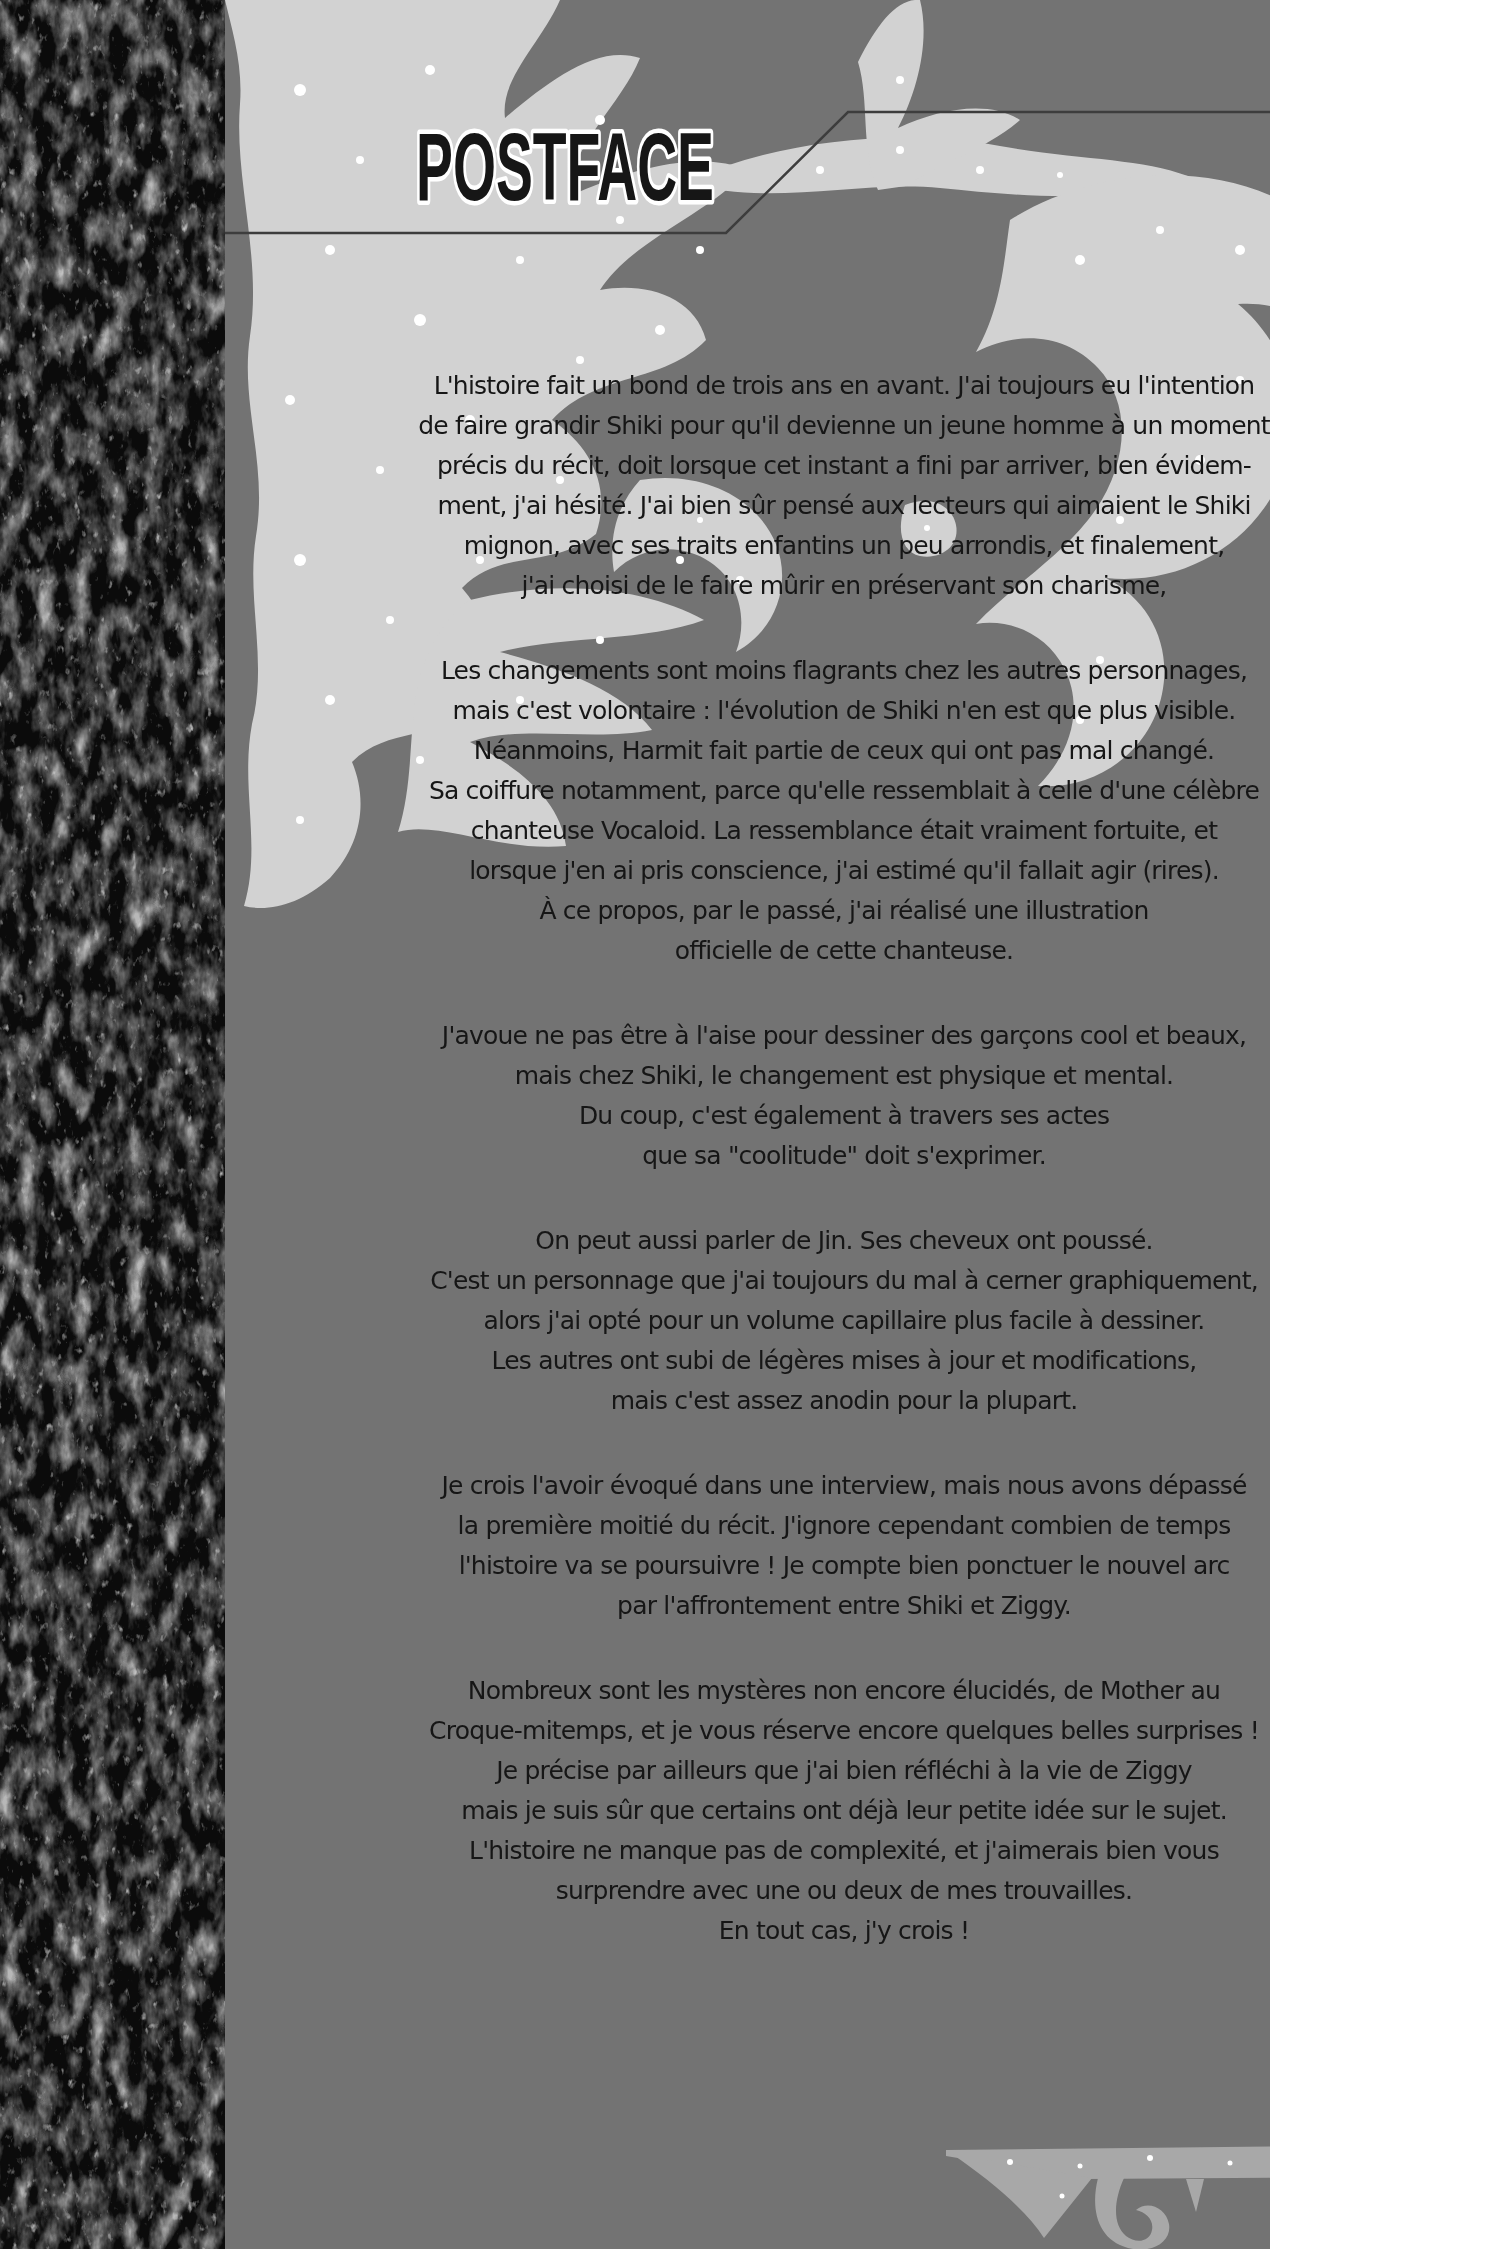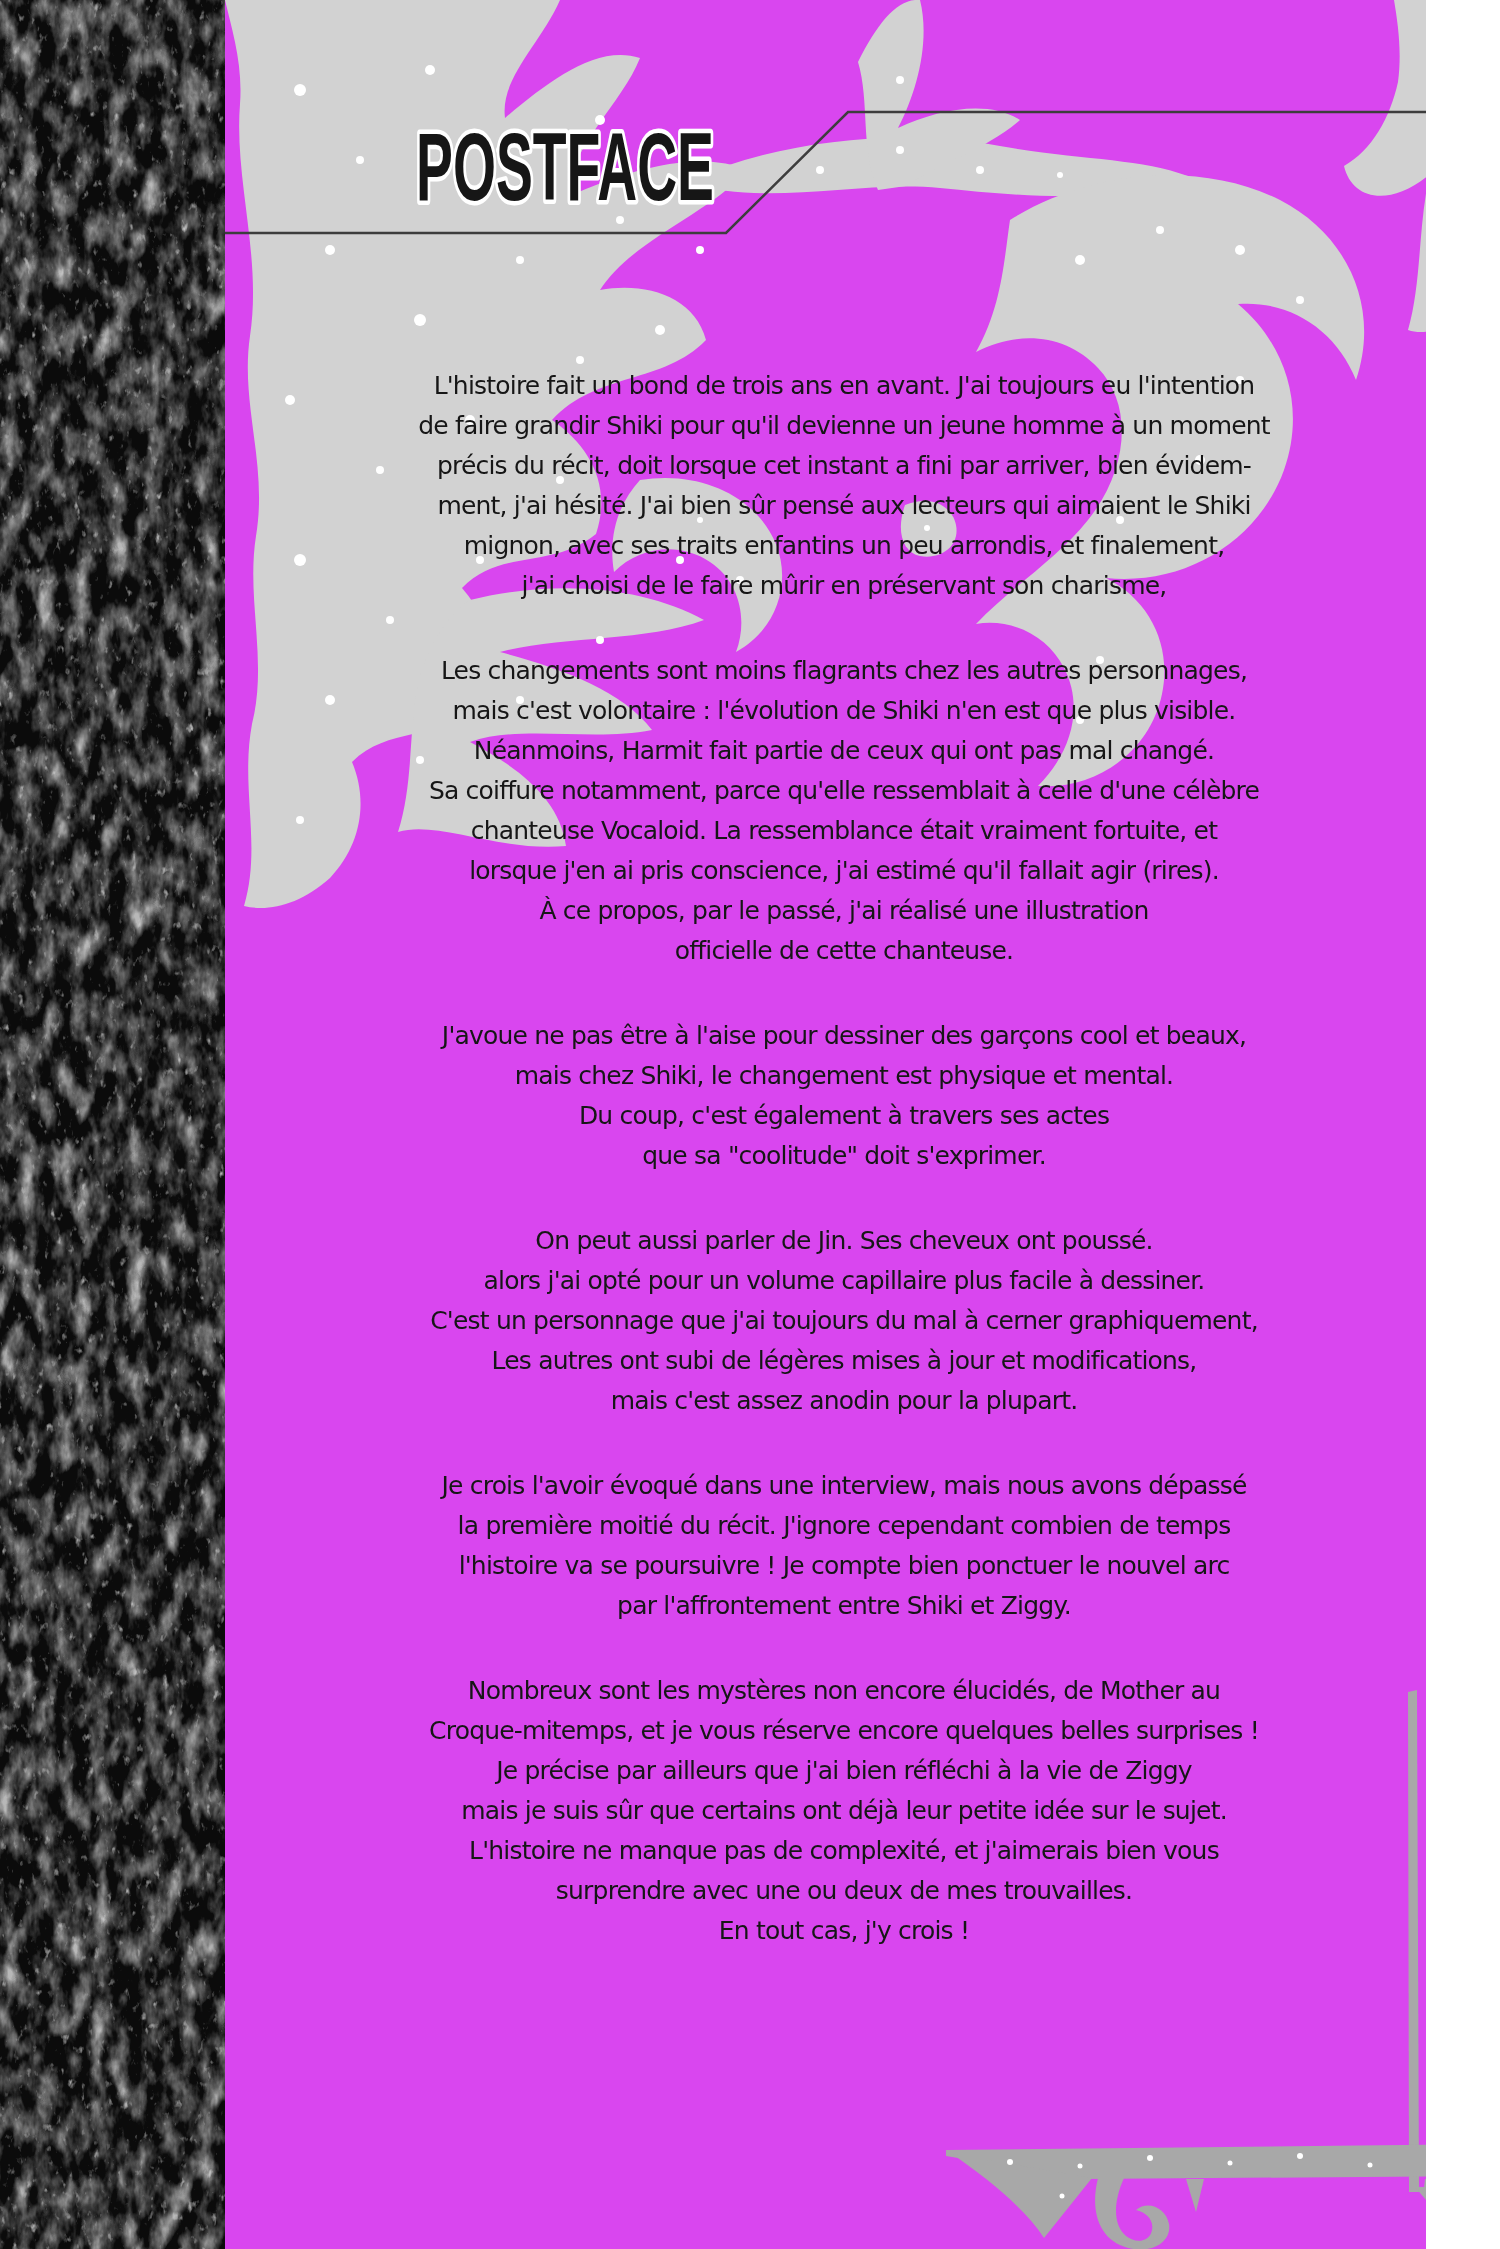--- a/index.html
+++ b/index.html
@@ -1,19 +1,19 @@
 <!DOCTYPE html>
 <html style="--ink: #161616;"><head>
 <meta charset="utf-8">
 <style>
   html,body{margin:0;padding:0;background:#ffffff;}
   .page{
     position:relative;
-    width:1426px;height:2249px;
-    background:#d946ef;
+    width:1270px;height:2249px;
+    background:#737373;
     overflow:hidden;
     font-family:"DejaVu Sans",sans-serif;
   }
   
   .band{
     position:absolute;left:0;top:0;width:225px;height:2249px;
     background:#0b0b0b;
   }
   .band svg{position:absolute;left:0;top:0;}
   
@@ -173,22 +173,22 @@
         <div class="line">officielle de cette chanteuse.</div>
       </div>
       <div class="para">
         <div class="line">J'avoue ne pas être à l'aise pour dessiner des garçons cool et beaux,</div>
         <div class="line">mais chez Shiki, le changement est physique et mental.</div>
         <div class="line">Du coup, c'est également à travers ses actes</div>
         <div class="line">que sa "coolitude" doit s'exprimer.</div>
       </div>
       <div class="para">
         <div class="line">On peut aussi parler de Jin. Ses cheveux ont poussé.</div>
+        <div class="line">C'est un personnage que j'ai toujours du mal à cerner graphiquement,</div>
         <div class="line">alors j'ai opté pour un volume capillaire plus facile à dessiner.</div>
-        <div class="line">C'est un personnage que j'ai toujours du mal à cerner graphiquement,</div>
         <div class="line">Les autres ont subi de légères mises à jour et modifications,</div>
         <div class="line">mais c'est assez anodin pour la plupart.</div>
       </div>
       <div class="para">
         <div class="line">Je crois l'avoir évoqué dans une interview, mais nous avons dépassé</div>
         <div class="line">la première moitié du récit. J'ignore cependant combien de temps</div>
         <div class="line">l'histoire va se poursuivre ! Je compte bien ponctuer le nouvel arc</div>
         <div class="line">par l'affrontement entre Shiki et Ziggy.</div>
       </div>
       <div class="para">

